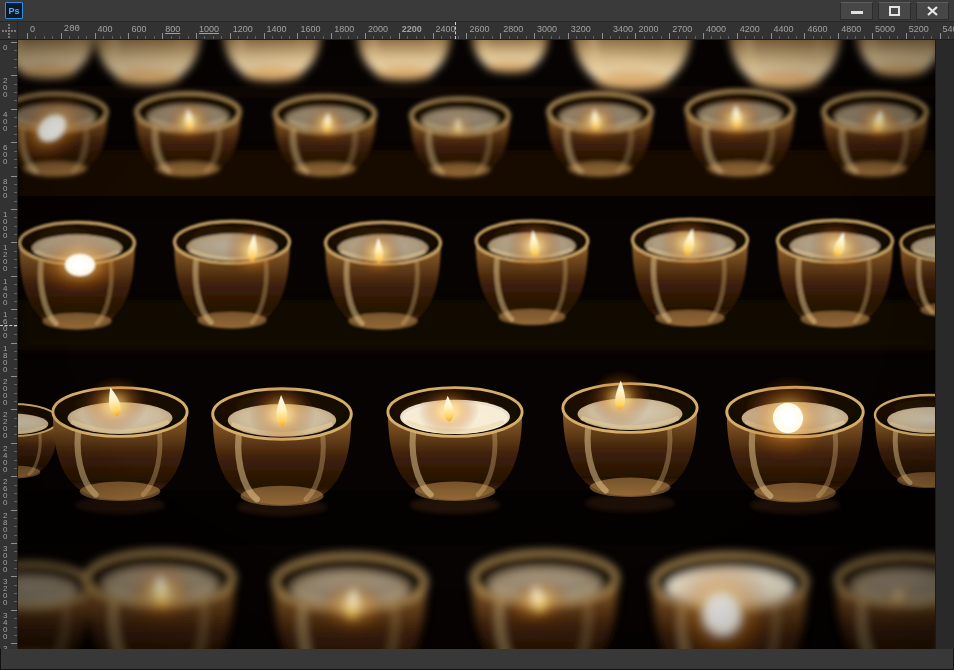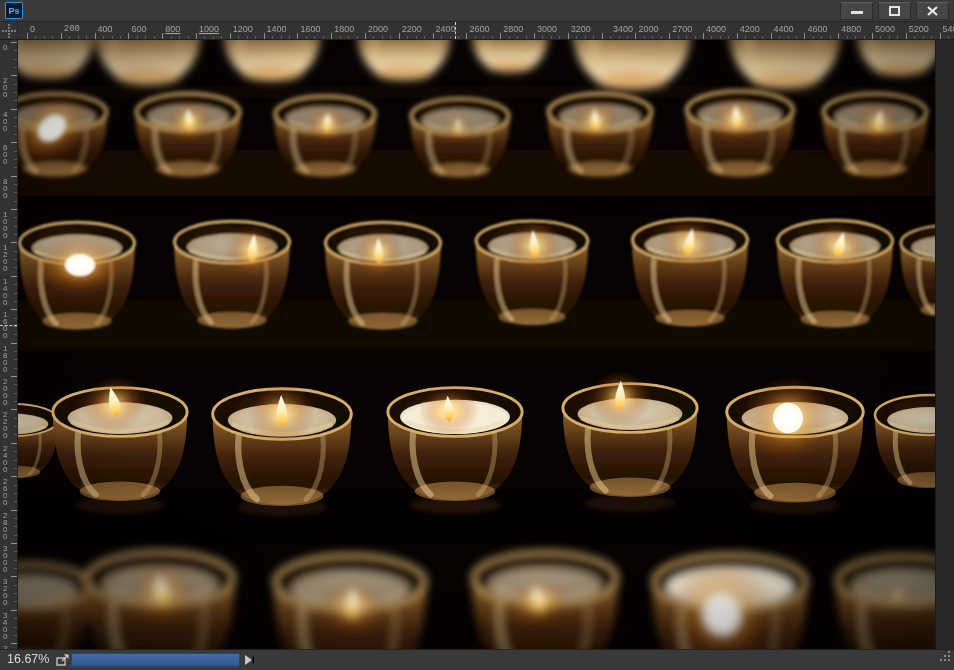--- a/index.html
+++ b/index.html
@@ -200,21 +200,21 @@
       <span class="labH" style="left: 63.8px; font-family: Liberation Mono, monospace;">200</span>
       <span class="labH" style="left: 97.6px;">400</span>
       <span class="labH" style="left: 131.4px;">600</span>
       <span class="labH" style="left: 165.2px; text-decoration: underline;">800</span>
       <span class="labH" style="left: 199px; text-decoration: underline;">1000</span>
       <span class="labH" style="left: 232.8px;">1200</span>
       <span class="labH" style="left: 266.6px;">1400</span>
       <span class="labH" style="left: 300.4px;">1600</span>
       <span class="labH" style="left: 334.2px;">1800</span>
       <span class="labH" style="left: 368px;">2000</span>
-      <span class="labH" style="left: 401.8px;">2200</span>
+      <span class="labH" style="left: 401.8px; font-weight: bold;">2200</span>
       <span class="labH" style="left: 435.6px;">2400</span>
       <span class="labH" style="left: 469.4px;">2600</span>
       <span class="labH" style="left: 503.2px;">2800</span>
       <span class="labH" style="left: 537px;">3000</span>
       <span class="labH" style="left: 570.8px;">3200</span>
       <span class="labH" style="left: 613px;">3400</span>
       <span class="labH" style="left: 638.4px;">2000</span>
       <span class="labH" style="left: 672.2px;">2700</span>
       <span class="labH" style="left: 706px;">4000</span>
       <span class="labH" style="left: 739.8px;">4200</span>
@@ -899,37 +899,14 @@
             </g>
           </g>
         </g>
 
       <rect x="18" y="40" width="917" height="609" fill="url(#gVig)"></rect>
     </svg>
   </div>
 
   <div class="scroll-strip"></div>
 
-  <div class="statusbar">
-    <span class="zoom-field">16.67%</span>
-    <span class="share-ic">
-      <svg width="15" height="14">
-        <rect x="1" y="5" width="8" height="7" fill="none" stroke="#c4c4c4" stroke-width="1.4"></rect>
-        <path d="M6 8 L12 2 M12 2 L8.5 2 M12 2 L12 5.5" stroke="#c4c4c4" stroke-width="1.4" fill="none"></path>
-      </svg>
-    </span>
-    <div class="progress" id="progressBar" style="background: linear-gradient(rgb(63, 111, 169), rgb(50, 88, 138));"></div>
-    <button class="menu-arrow"></button>
-    <span class="grip">
-      <svg width="14" height="14">
-        <g fill="#8d8d8d">
-          <rect x="10" y="2" width="2" height="2"></rect>
-          <rect x="6" y="6" width="2" height="2"></rect>
-            <rect x="10" y="6" width="2" height="2"></rect>
-          <rect x="2" y="10" width="2" height="2"></rect>
-            <rect x="6" y="10" width="2" height="2"></rect>
-            <rect x="10" y="10" width="2" height="2"></rect>
-        </g>
-      </svg>
-    </span>
-  </div>
 
 </div>
 
 </body></html>

